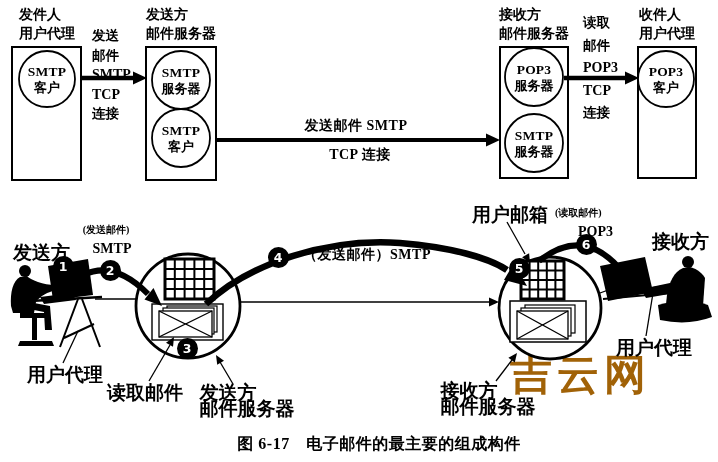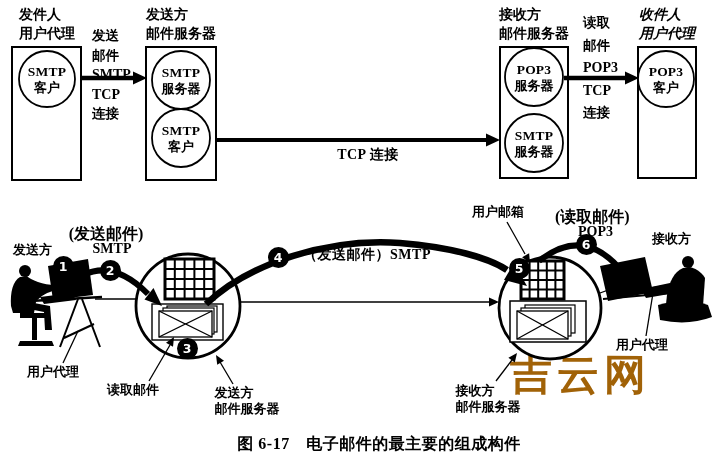--- a/index.html
+++ b/index.html
@@ -12,22 +12,22 @@
   .c{transform:translateX(-50%);}
   .vc{transform:translate(-50%,-50%);text-align:center;}
   .stack span{display:block;}
   .boxtitle{font-size:14px;font-weight:600;line-height:18.5px;}
   .ctext{font-size:13px;font-weight:600;line-height:15.5px;}
   .ctext .lat{font-weight:bold;font-size:13.5px;letter-spacing:.2px;}
   .linkcol{font-size:13.5px;font-weight:600;line-height:19.6px;}
   .linkcol .lat{font-weight:bold;font-size:14px;}
   .linkcol2{line-height:22.6px;}
   .arrlbl{font-size:14px;font-weight:bold;letter-spacing:.5px;}
-  .blbl{font-size:13px;font-weight:600;}
-  .paren{font-size:16px;font-weight:600;}
+  .blbl{font-size:19px;font-weight:600;}
+  .paren{font-size:10px;font-weight:600;}
   .proto{font-size:14px;font-weight:bold;}
   .badge{
     position:absolute;z-index:3;width:21px;height:21px;border-radius:50%;
     background:#000;color:#fff;display:flex;align-items:center;justify-content:center;
     font-family:"DejaVu Sans","Liberation Sans",sans-serif;font-size:12.5px;font-weight:bold;
   }
   .watermark{
     position:absolute;z-index:0;left:510px;top:347px;
     font-family:"DejaVu Sans","Liberation Sans",sans-serif;
     font-size:42px;font-weight:bold;letter-spacing:5px;color:#a16207;
@@ -151,21 +151,21 @@
     <span>用户代理</span>
   </div>
   <div class="lbl c stack boxtitle" style="left:181px;top:6px;">
     <span>发送方</span>
     <span>邮件服务器</span>
   </div>
   <div class="lbl c stack boxtitle" style="left:534px;top:6px;">
     <span>接收方</span>
     <span>邮件服务器</span>
   </div>
-  <div class="lbl c stack boxtitle" style="left:667px;top:6px;font-style:italic;">
+  <div class="lbl c stack boxtitle" style="left:667px;top:6px;">
     <span>收件人</span>
     <span>用户代理</span>
   </div>
 
   <div class="lbl vc stack ctext" style="left:47px;top:79px;">
     <span class="lat">SMTP</span>
     <span>客户</span>
   </div>
   <div class="lbl vc stack ctext" style="left:181px;top:80px;">
     <span class="lat">SMTP</span>
@@ -188,21 +188,22 @@
     <span>客户</span>
   </div>
 
   <div class="lbl stack linkcol" style="left:92px;top:26px;">
     <span>发送</span>
     <span>邮件</span>
     <span class="lat">SMTP</span>
     <span class="lat">TCP</span>
     <span>连接</span>
   </div>
-  <div class="lbl c arrlbl" style="left:368px;top:147px;">TCP 连接</div>
+  <div class="lbl c arrlbl" style="left:356px;top:118px;">发送邮件 SMTP</div>
+  <div class="lbl c arrlbl" style="left:360px;top:147px;">TCP 连接</div>
   <div class="lbl stack linkcol linkcol2" style="left:583px;top:12px;">
     <span>读取</span>
     <span>邮件</span>
     <span class="lat">POP3</span>
     <span class="lat">TCP</span>
     <span>连接</span>
   </div>
 
   <div class="lbl blbl" style="left:13px;top:242px;">发送方</div>
   <div class="lbl c paren" style="left:106px;top:224px;">(发送邮件)</div>

